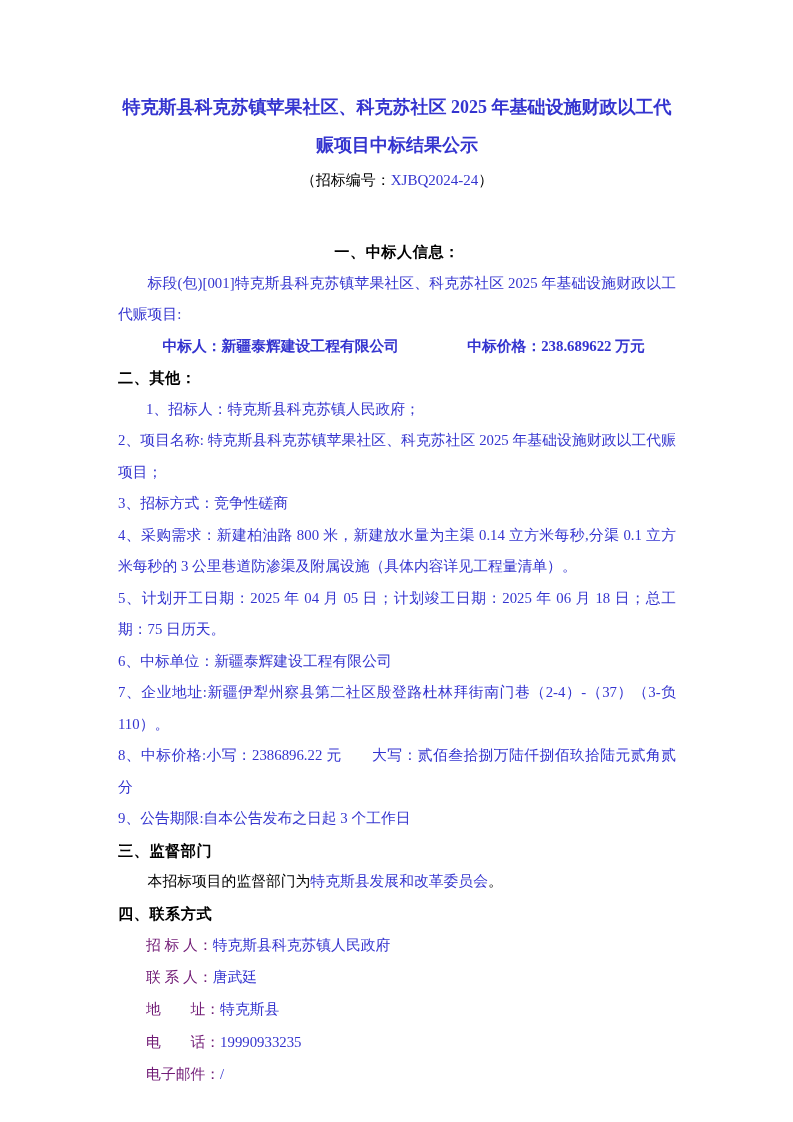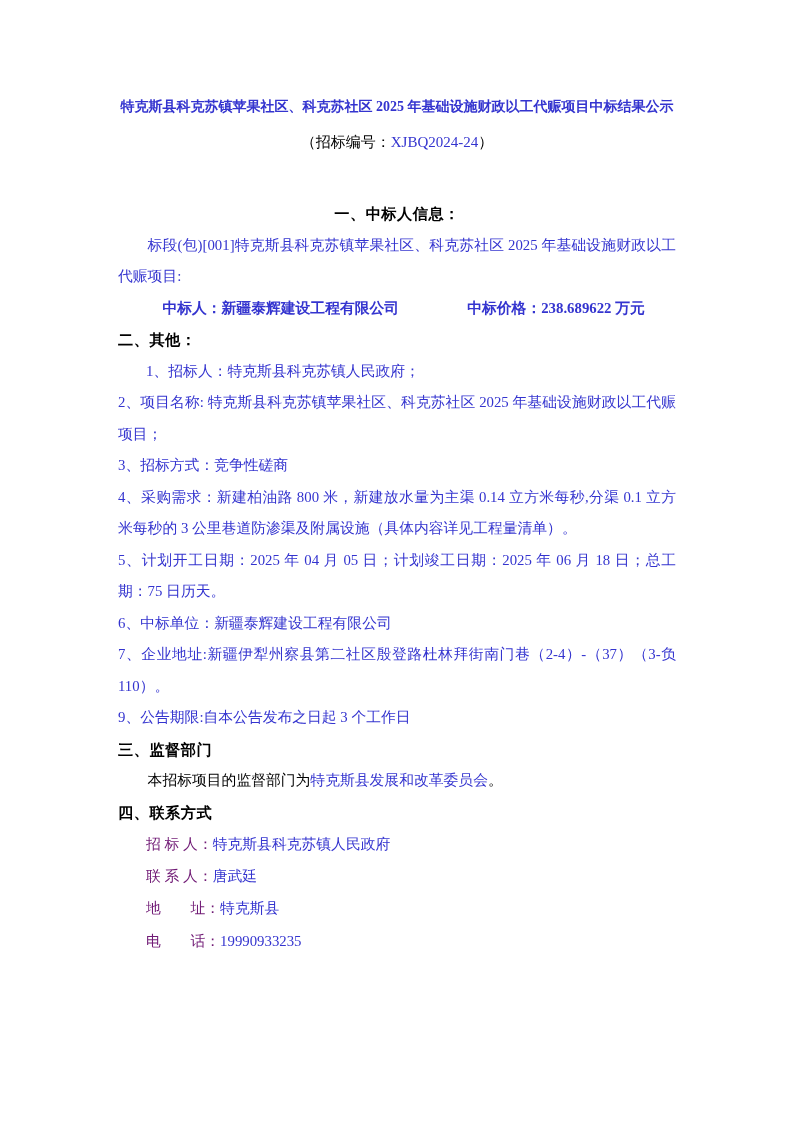--- a/index.html
+++ b/index.html
@@ -17,21 +17,21 @@
   .page {
     box-sizing: border-box;
     width: 793px;
     height: 1122px;
     padding: 88px 117px 0 118px;
     background: #ffffff;
   }
   .doc-title {
     color: var(--blue, #3434cf);
     font-weight: bold;
-    font-size: 14px;
+    font-size: 18px;
     line-height: 38px;
     text-align: center;
   }
   .tender-line {
     font-size: 15px;
     line-height: 32px;
     text-align: center;
     color: #000000;
   }
   .tender-line .tender-no {
@@ -103,30 +103,32 @@
 
   <div class="h">二、其他：</div>
 
   <div class="p item-indent">1、招标人：特克斯县科克苏镇人民政府；</div>
   <div class="p">2、项目名称: 特克斯县科克苏镇苹果社区、科克苏社区 2025 年基础设施财政以工代赈项目；</div>
   <div class="p">3、招标方式：竞争性磋商</div>
   <div class="p">4、采购需求：新建柏油路 800 米，新建放水量为主渠 0.14 立方米每秒,分渠 0.1 立方米每秒的 3 公里巷道防渗渠及附属设施（具体内容详见工程量清单）。</div>
   <div class="p">5、计划开工日期：2025 年 04 月 05 日；计划竣工日期：2025 年 06 月 18 日；总工期：75 日历天。</div>
   <div class="p">6、中标单位：新疆泰辉建设工程有限公司</div>
   <div class="p">7、企业地址:新疆伊犁州察县第二社区殷登路杜林拜街南门巷（2-4）-（37）（3-负 110）。</div>
+  <div class="p">8、中标价格:小写：2386896.22 元　　大写：贰佰叁拾捌万陆仟捌佰玖拾陆元贰角贰分</div>
   <div class="p">9、公告期限:自本公告发布之日起 3 个工作日</div>
 
   <div class="h">三、监督部门</div>
 
   <div class="p indent2 supervision-line"><span>本招标项目的监督部门为</span><span class="sup-value">特克斯县发展和改革委员会</span><span>。</span></div>
 
   <div class="h">四、联系方式</div>
 
   <div class="contact-row"><span class="c-label">招 标 人：</span><span class="c-value">特克斯县科克苏镇人民政府</span></div>
 
   <div class="contact-row"><span class="c-label">联 系 人：</span><span class="c-value">唐武廷</span></div>
 
   <div class="contact-row"><span class="c-label">地　　址：</span><span class="c-value">特克斯县</span></div>
 
   <div class="contact-row"><span class="c-label">电　　话：</span><span class="c-value">19990933235</span></div>
 
+  <div class="contact-row"><span class="c-label">电子邮件：</span><span class="c-value">/</span></div>
 
 </div>
 
 </body></html>

